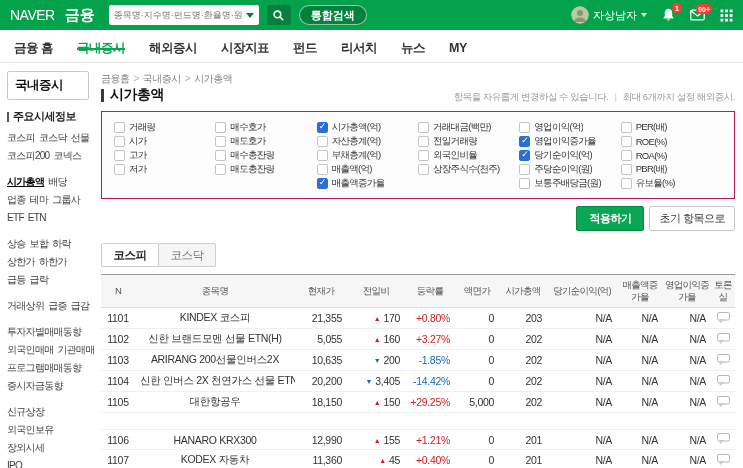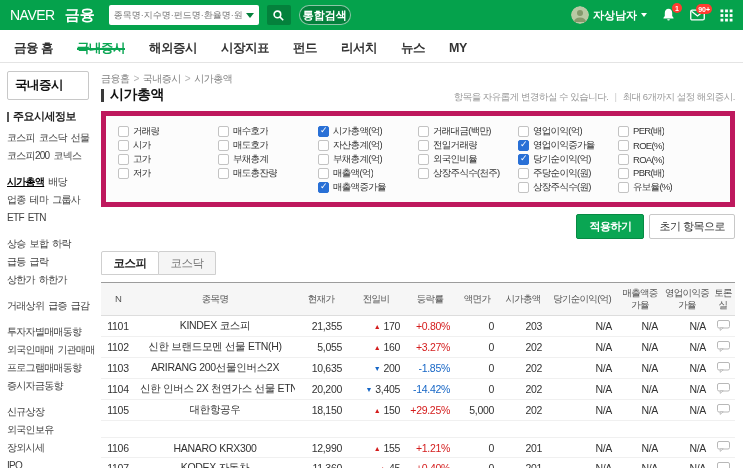--- a/index.html
+++ b/index.html
@@ -12,27 +12,27 @@
   .logo{color:#fff;font-weight:normal;font-size:14px;letter-spacing:-.5px;cursor:pointer}
   .svc{color:#fff;font-weight:bold;font-size:15px;margin-left:2px;cursor:pointer}
   .searchbox{display:flex;align-items:center;height:20px;background:#fff;border-radius:2px;
     width:150px;padding:0 5px;margin-left:6px}
   .searchbox input{border:0;outline:none;flex:1;min-width:0;font-size:9px;color:#333;
     font-family:inherit}
   .search-caret{width:0;height:0;border-left:4px solid transparent;border-right:4px solid transparent;
     border-top:5px solid var(--green-dark,#04813c);margin-left:3px;cursor:pointer}
   .mag-btn{width:24px;height:20px;background:var(--green-dark,#04813c);border:0;border-radius:2px;
     display:flex;align-items:center;justify-content:center;cursor:pointer}
-  .unified-btn{height:20px;padding:0 3px;background:var(--green-dark,#04813c);color:#fff;
+  .unified-btn{height:20px;padding:0 11px;background:var(--green-dark,#04813c);color:#fff;
     font-size:11px;font-weight:bold;border:1px solid rgba(255,255,255,.55);border-radius:11px;
     cursor:pointer;font-family:inherit}
   .gnb-right{margin-left:auto;display:flex;align-items:center;column-gap:15px}
   .user-chip{display:flex;align-items:center;column-gap:4px;cursor:pointer}
   .avatar{width:18px;height:18px;border-radius:50%;overflow:hidden;display:inline-flex}
-  .uname{color:#fff;font-size:11px;font-weight:bold}
+  .uname{color:#fff;font-size:11px;font-weight:normal}
   .user-caret{width:0;height:0;border-left:3px solid transparent;border-right:3px solid transparent;
     border-top:4px solid #fff}
   .ic-wrap{position:relative;display:inline-flex;cursor:pointer}
   .badge{position:absolute;top:-5px;right:-7px;background:var(--badge,#ff3b30);color:#fff;
     font-size:7px;font-weight:bold;min-width:10px;height:10px;border-radius:6px;
     display:flex;align-items:center;justify-content:center;padding:0 2px;line-height:1}
 
   
   .nav{height:32px;border-bottom:1px solid #e4e4e4;display:flex;align-items:stretch;
     padding:16px 14px;column-gap:24px}
@@ -61,21 +61,21 @@
   .crumb{cursor:pointer}
   .crumb-sep{margin:0 4px;color:#b5b5b5}
   .title-row{display:flex;align-items:flex-end;justify-content:space-between;margin-bottom:7px}
   .page-title{font-size:14px;font-weight:bold;color:#111;display:flex;align-items:center;
     letter-spacing:-.5px}
   .page-title::before{content:"";width:3px;height:13px;background:#3a3a3a;margin-right:6px}
   .notice{font-size:9.5px;color:#999;letter-spacing:-.5px}
   .notice-sep{color:#ccc;margin:0 4px}
 
   
-  .opt-panel{border:5px solid #be185d;background:#fcfcfc;padding:8px 12px;display:flex}
+  .opt-panel{border:1px solid #be185d;background:#fcfcfc;padding:8px 12px;display:flex}
   .opt-col{flex:1;min-width:0}
   .opt-item{display:flex;align-items:center;height:14px;cursor:pointer}
   .cbx{width:11px;height:11px;border:1px solid #c3c3c3;background:#fff;border-radius:2px;
     flex:none;position:relative;margin-right:4px}
   .cbx.checked{background:var(--check-blue,#2970d6);border-color:var(--check-blue,#2970d6)}
   .cbx.checked::after{content:"\2713";position:absolute;left:1px;top:-2px;color:#fff;
     font-size:9px;font-weight:bold}
   .opt-label{font-size:9.5px;color:#333;letter-spacing:-.7px;white-space:nowrap;overflow:hidden}
 
   
@@ -200,22 +200,22 @@
           <div class="sb-row"><span class="sb-link">코스피</span><span class="sb-link">코스닥</span><span class="sb-link">선물</span></div>
           <div class="sb-row"><span class="sb-link">코스피200</span><span class="sb-link">코넥스</span></div>
         </div>
         <div class="sb-group">
           <div class="sb-row"><span class="sb-link active">시가총액</span><span class="sb-link">배당</span></div>
           <div class="sb-row"><span class="sb-link">업종</span><span class="sb-link">테마</span><span class="sb-link">그룹사</span></div>
           <div class="sb-row"><span class="sb-link">ETF</span><span class="sb-link">ETN</span></div>
         </div>
         <div class="sb-group">
           <div class="sb-row"><span class="sb-link">상승</span><span class="sb-link">보합</span><span class="sb-link">하락</span></div>
+          <div class="sb-row"><span class="sb-link">상한가</span><span class="sb-link">하한가</span></div>
           <div class="sb-row"><span class="sb-link">급등</span><span class="sb-link">급락</span></div>
-          <div class="sb-row"><span class="sb-link">상한가</span><span class="sb-link">하한가</span></div>
         </div>
         <div class="sb-group">
           <div class="sb-row"><span class="sb-link">거래상위</span><span class="sb-link">급증</span><span class="sb-link">급감</span></div>
         </div>
         <div class="sb-group">
           <div class="sb-row"><span class="sb-link">투자자별매매동향</span></div>
           <div class="sb-row"><span class="sb-link">외국인매매</span><span class="sb-link">기관매매</span></div>
           <div class="sb-row"><span class="sb-link">프로그램매매동향</span></div>
           <div class="sb-row"><span class="sb-link">증시자금동향</span></div>
         </div>
@@ -263,21 +263,21 @@
           <label class="opt-item">
             <span class="cbx"></span>
             <span class="opt-label">매수호가</span>
           </label>
           <label class="opt-item">
             <span class="cbx"></span>
             <span class="opt-label">매도호가</span>
           </label>
           <label class="opt-item">
             <span class="cbx"></span>
-            <span class="opt-label">부채총계</span>
+            <span class="opt-label">매수총잔량</span>
           </label>
           <label class="opt-item">
             <span class="cbx"></span>
             <span class="opt-label">매도총잔량</span>
           </label>
         </div>
         <div class="opt-col">
           <label class="opt-item">
             <span class="cbx checked"></span>
             <span class="opt-label">시가총액(억)</span>
@@ -329,21 +329,21 @@
           <label class="opt-item">
             <span class="cbx checked"></span>
             <span class="opt-label">당기순이익(억)</span>
           </label>
           <label class="opt-item">
             <span class="cbx"></span>
             <span class="opt-label">주당순이익(원)</span>
           </label>
           <label class="opt-item">
             <span class="cbx"></span>
-            <span class="opt-label">상장주식수(원)</span>
+            <span class="opt-label">보통주배당금(원)</span>
           </label>
         </div>
         <div class="opt-col">
           <label class="opt-item">
             <span class="cbx"></span>
             <span class="opt-label">PER(배)</span>
           </label>
           <label class="opt-item">
             <span class="cbx"></span>
             <span class="opt-label">ROE(%)</span>

